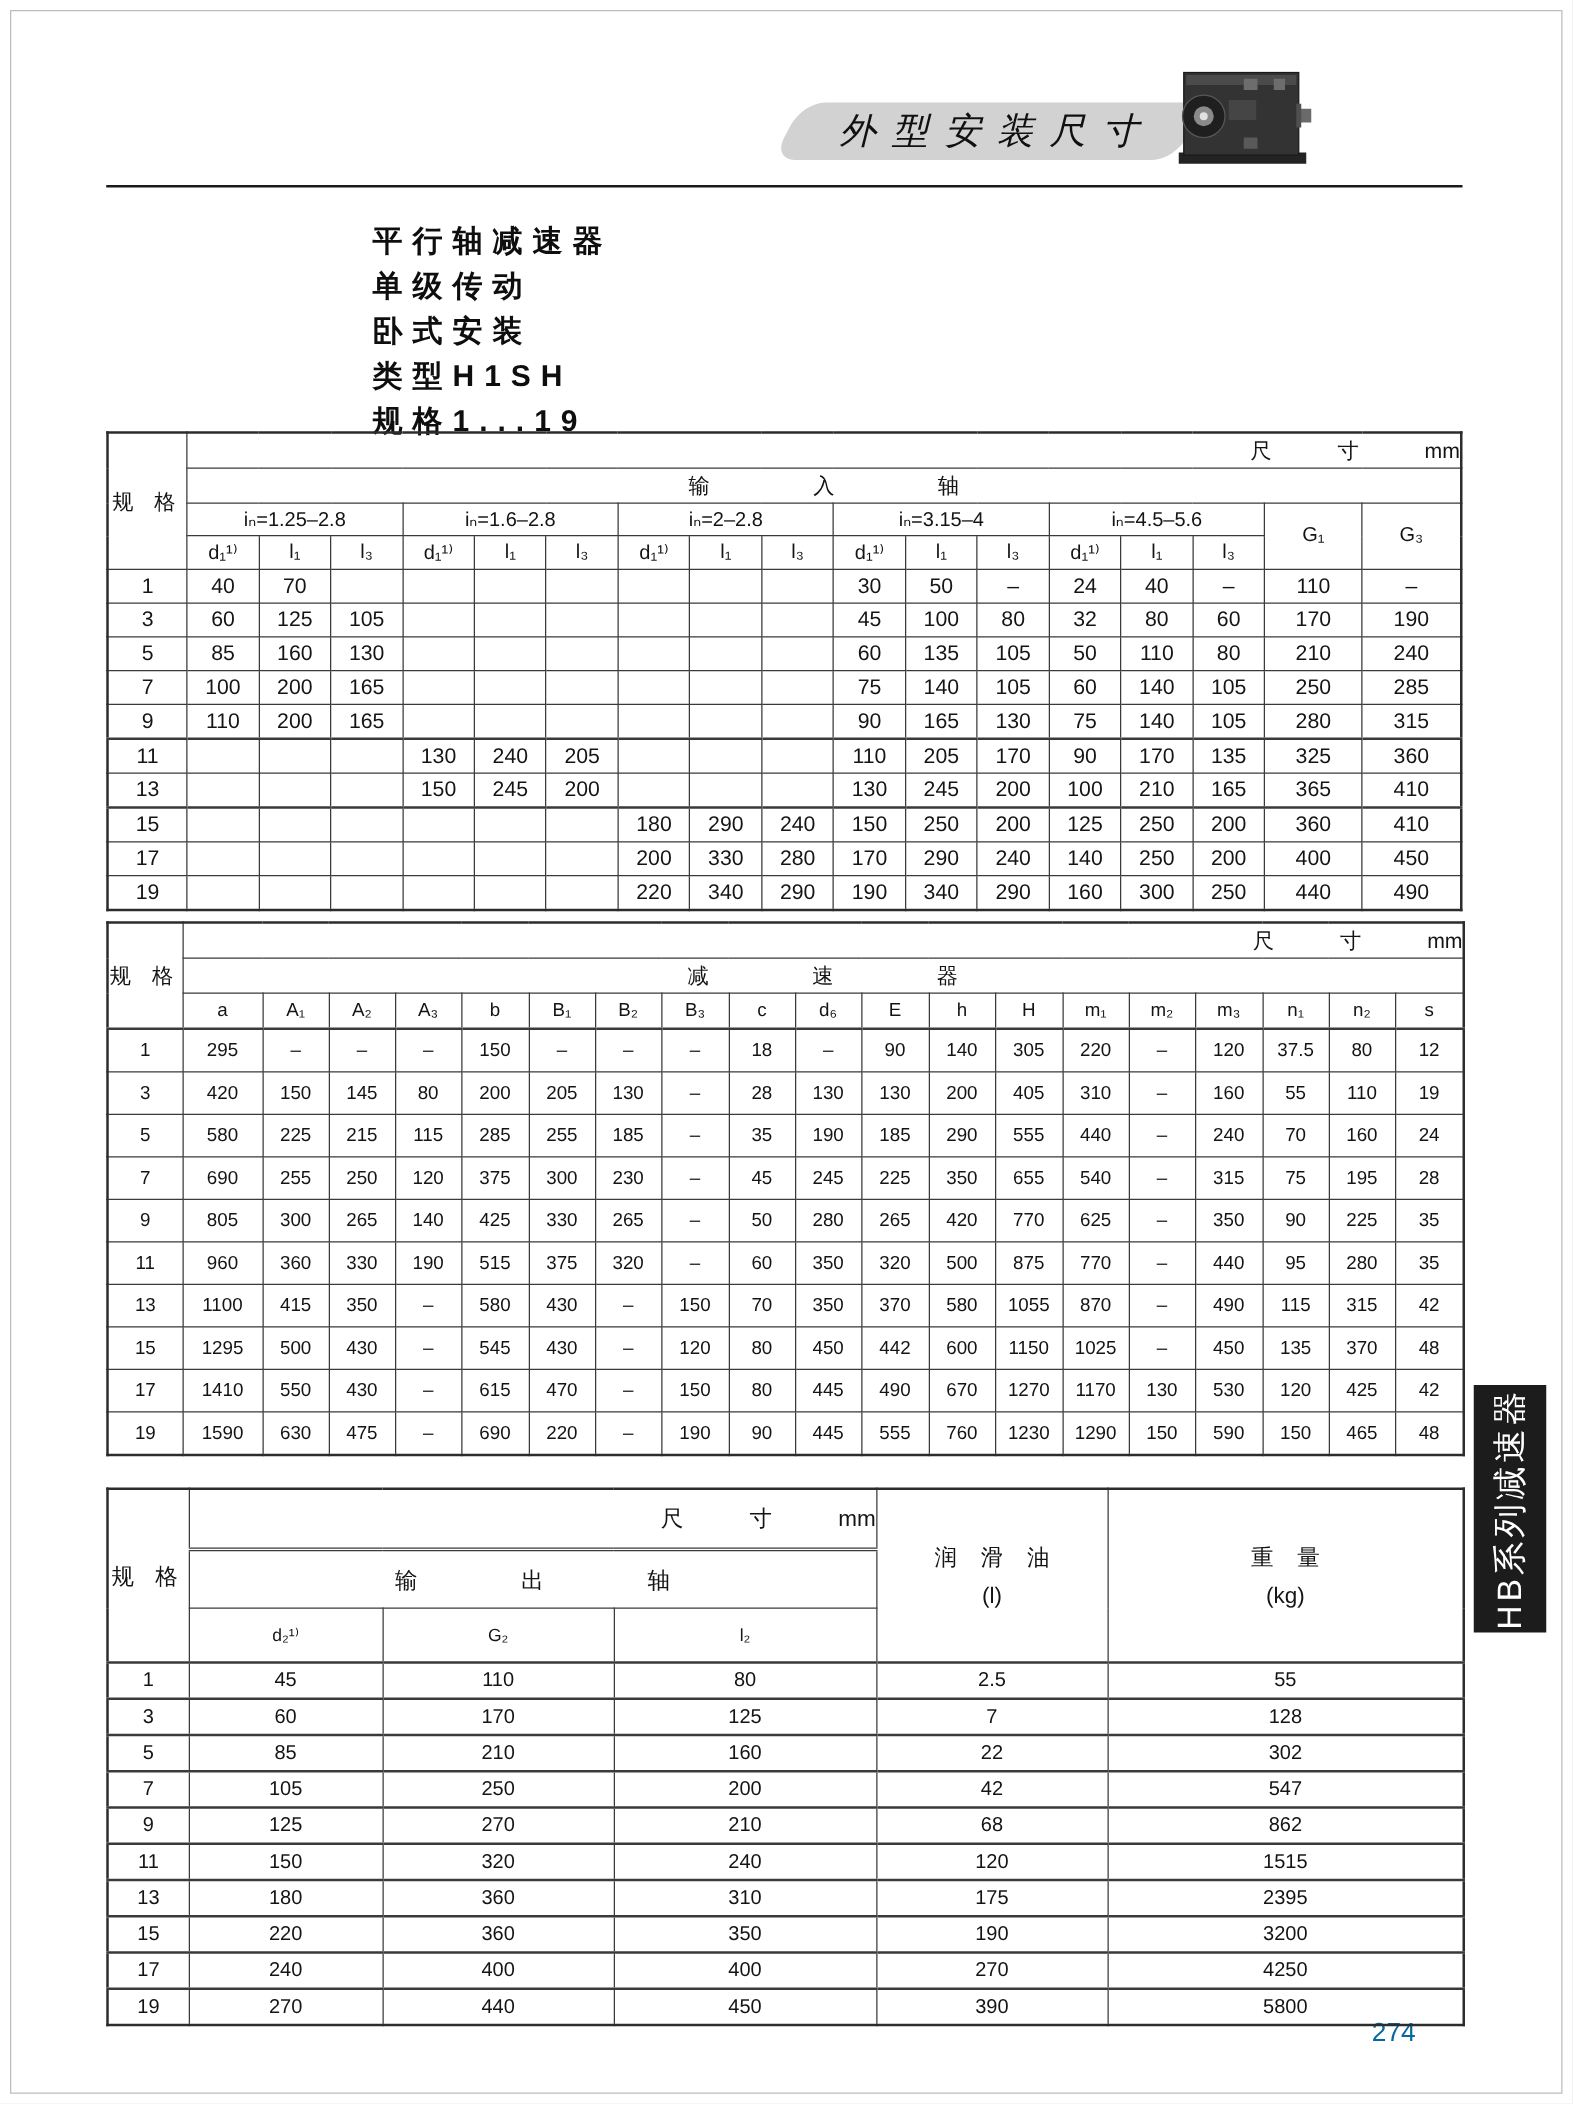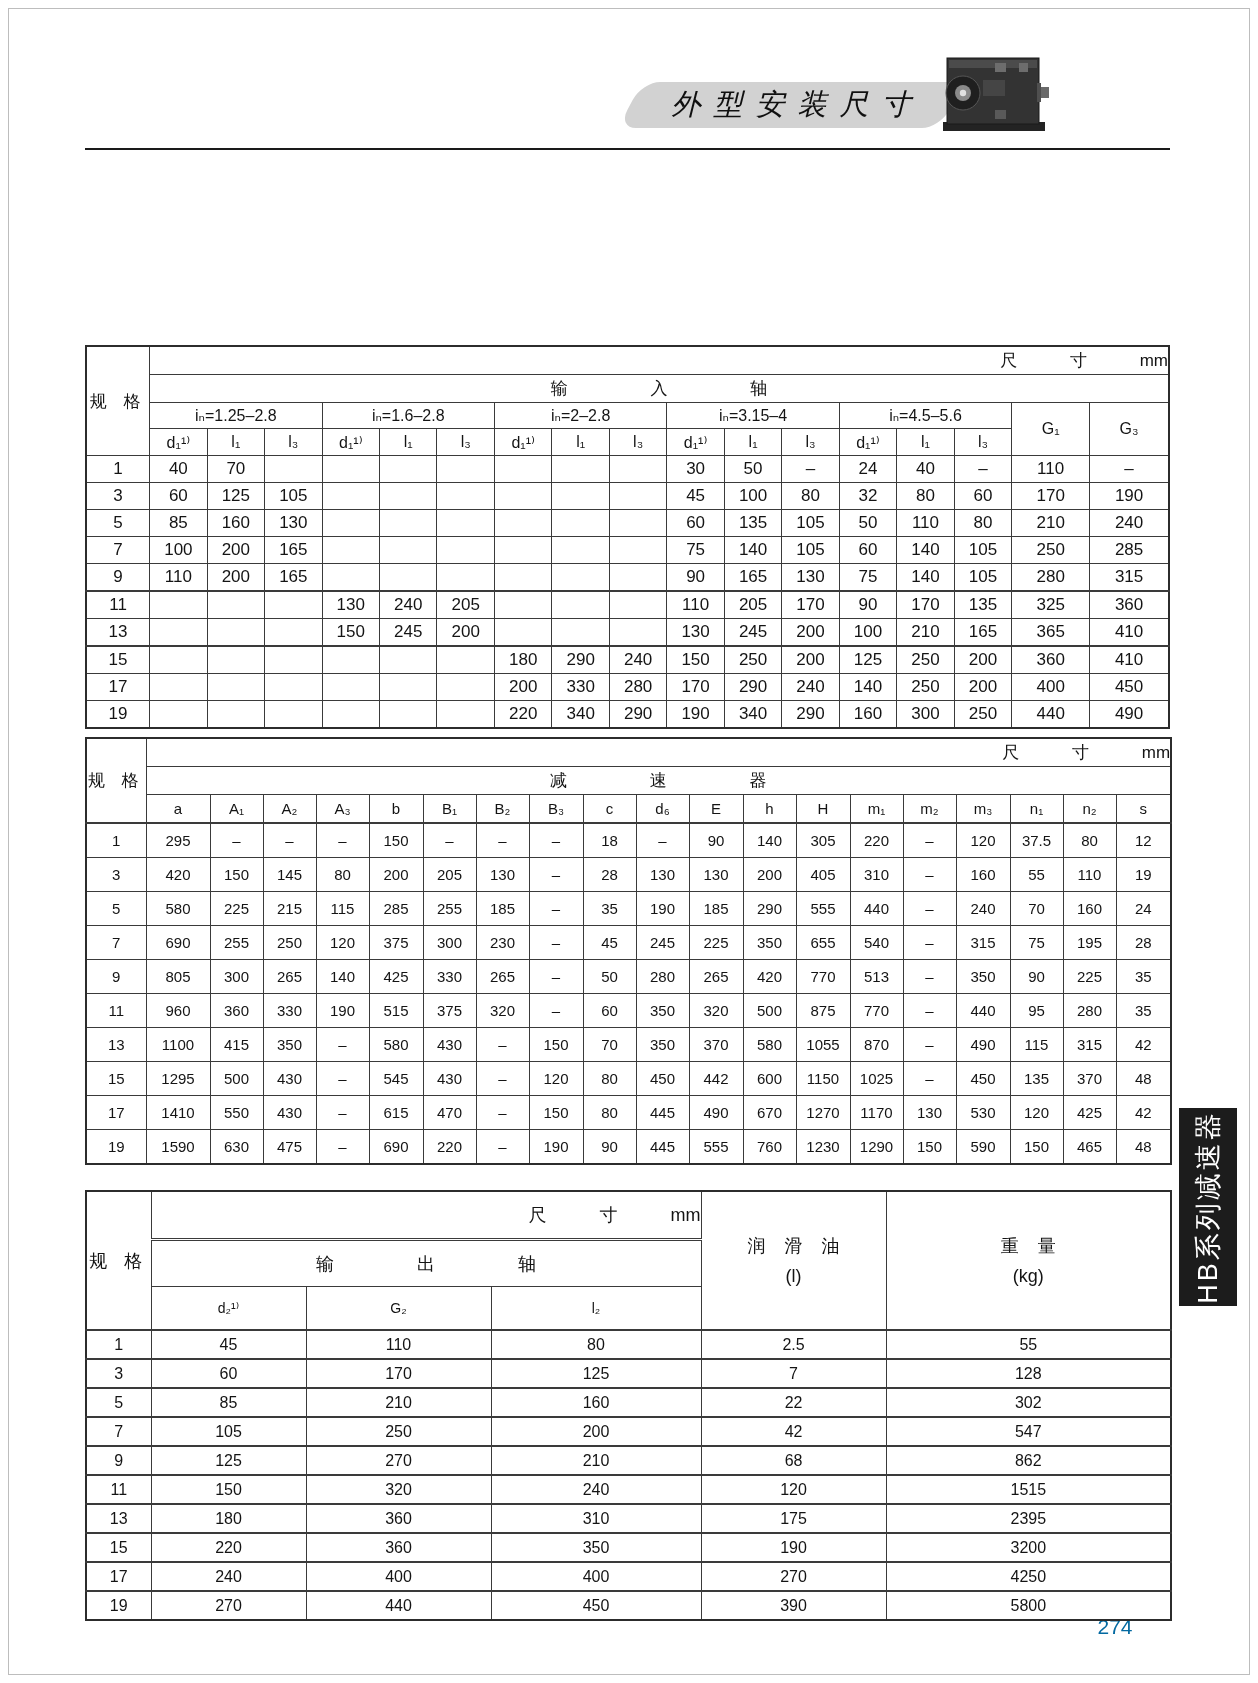--- a/index.html
+++ b/index.html
@@ -96,20 +96,27 @@
       <circle cx="30" cy="41" r="17" fill="#1f1f1f" stroke="#565656"></circle>
       <circle cx="30" cy="41" r="8" fill="#8a8a8a"></circle>
       <circle cx="30" cy="41" r="3.2" fill="#e0e0e0"></circle>
       <rect x="106" y="35" width="10" height="11" fill="#6a6a6a"></rect>
       <rect x="104" y="31" width="4" height="19" fill="#4f4f4f"></rect>
     </svg>
   </div>
 
   <div class="rule"></div>
 
+  <div class="intro">
+    <div>平行轴减速器</div>
+    <div>单级传动</div>
+    <div>卧式安装</div>
+    <div>类型H1SH</div>
+    <div>规格1...19</div>
+  </div>
 
 
   <table class="t1">
     <colgroup>
       <col style="width:62px">
       <col style="width:56px">
         <col style="width:56px">
         <col style="width:56px">
       <col style="width:56px">
         <col style="width:56px">
@@ -515,21 +522,21 @@
           <td>140</td>
           <td>425</td>
           <td>330</td>
           <td>265</td>
           <td>–</td>
           <td>50</td>
           <td>280</td>
           <td>265</td>
           <td>420</td>
           <td>770</td>
-          <td>513</td>
+          <td>625</td>
           <td>–</td>
           <td>350</td>
           <td>90</td>
           <td>225</td>
           <td>35</td>
         </tr>
         <tr>
           <td>11</td>
           <td>960</td>
           <td>360</td>

